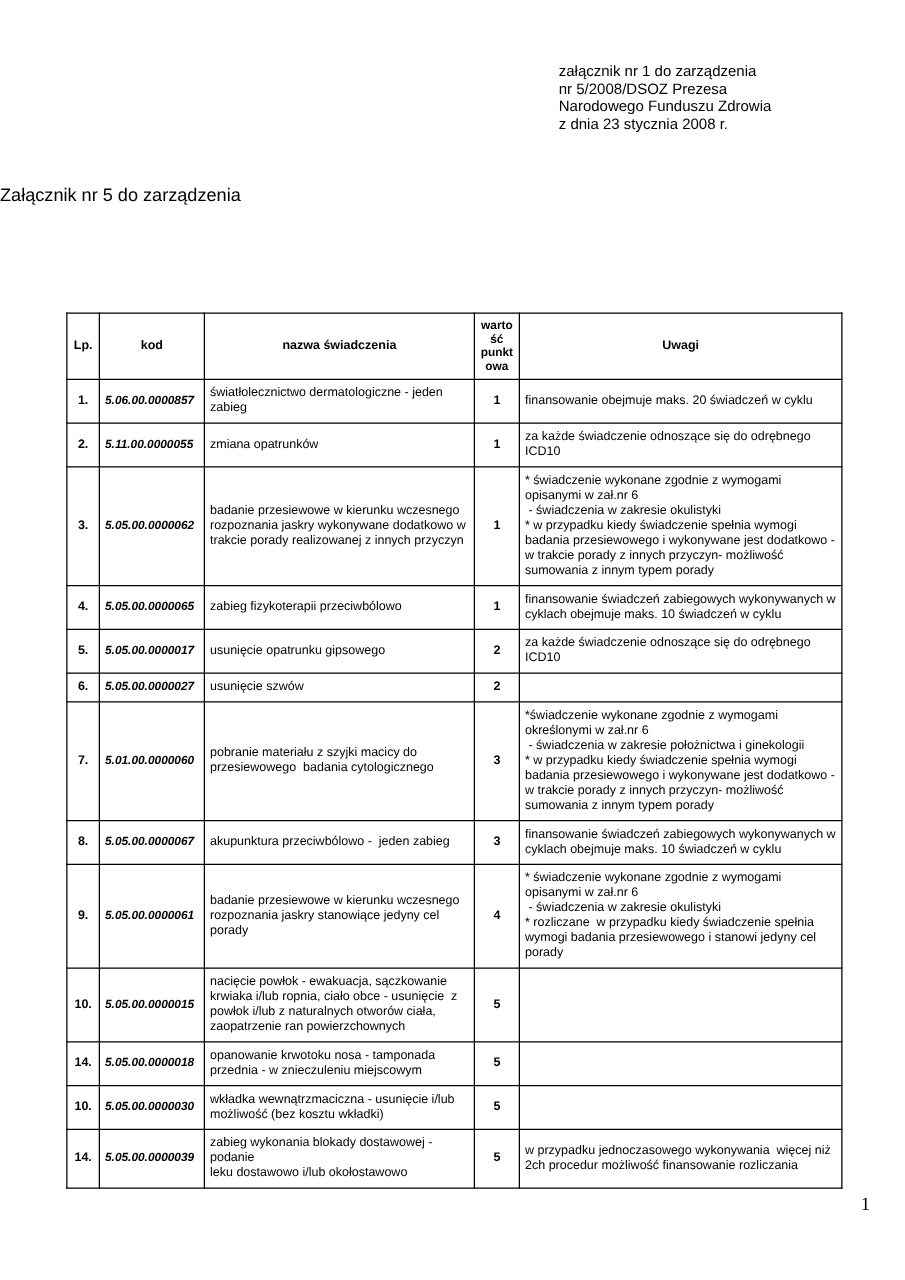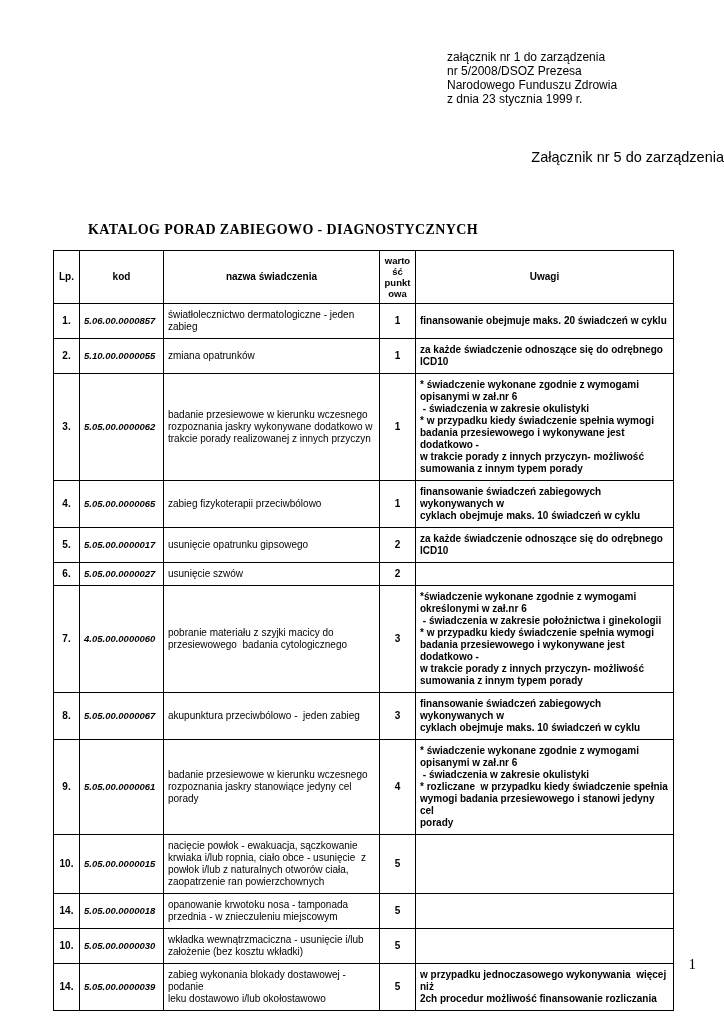--- a/index.html
+++ b/index.html
@@ -21,21 +21,21 @@
     left: 447px;
     top: 50px;
     font-size: 12px;
     line-height: 14px;
   }
   .main-title {
     position: absolute;
     left: 0;
     top: 149px;
     width: 724px;
-    text-align: right;
+    text-align: left;
     font-size: 14.5px;
   }
   .section-heading {
     position: absolute;
     left: 88px;
     top: 222px;
     font-family: "Liberation Serif", serif;
     font-weight: bold;
     font-size: 14px;
     letter-spacing: 0.4px;
@@ -63,44 +63,43 @@
   col.c-lp { width: 26px; }
   col.c-kod { width: 84px; }
   col.c-nazwa { width: 216px; }
   col.c-wart { width: 36px; }
   col.c-uwagi { width: 258px; }
   .th-wartosc { white-space: pre-line; font-size: 9.5px; line-height: 11px; }
   .cell-lp { text-align: center; font-weight: bold; }
   .cell-kod { font-weight: bold; white-space: nowrap; font-size: 9.5px; padding-left: 2px; padding-right: 1px; font-style: italic; }
   .cell-nazwa { white-space: pre-wrap; overflow-wrap: break-word; }
   .cell-wartosc { text-align: center; font-weight: bold; }
-  .cell-uwagi { white-space: pre-wrap; overflow-wrap: break-word; font-weight: bold; }
+  .cell-uwagi { white-space: pre-wrap; overflow-wrap: break-word; }
   .page-number {
     position: absolute;
     right: 28px;
     top: 956px;
     font-family: "Liberation Serif", serif;
     font-size: 15px;
   }
 </style>
 </head>
 <body>
 
 <div class="page">
 
   <div class="doc-ref">
     <div>załącznik nr 1 do zarządzenia</div>
     <div>nr 5/2008/DSOZ Prezesa</div>
     <div>Narodowego Funduszu Zdrowia</div>
-    <div>z dnia 23 stycznia 1999 r.</div>
+    <div>z dnia 23 stycznia 2008 r.</div>
   </div>
 
   <div class="main-title">Załącznik nr 5 do zarządzenia</div>
 
-  <div class="section-heading">KATALOG PORAD ZABIEGOWO - DIAGNOSTYCZNYCH</div>
 
   <table class="catalog">
     <colgroup>
       <col class="c-lp">
       <col class="c-kod">
       <col class="c-nazwa">
       <col class="c-wart">
       <col class="c-uwagi">
     </colgroup>
     <thead>
@@ -119,21 +118,21 @@
     <tr>
       <td class="cell-lp">1.</td>
       <td class="cell-kod">5.06.00.0000857</td>
       <td class="cell-nazwa">światłolecznictwo dermatologiczne - jeden zabieg</td>
       <td class="cell-wartosc">1</td>
       <td class="cell-uwagi">finansowanie obejmuje maks. 20 świadczeń w cyklu</td>
     </tr>
 
     <tr>
       <td class="cell-lp">2.</td>
-      <td class="cell-kod">5.10.00.0000055</td>
+      <td class="cell-kod">5.11.00.0000055</td>
       <td class="cell-nazwa">zmiana opatrunków</td>
       <td class="cell-wartosc">1</td>
       <td class="cell-uwagi">za każde świadczenie odnoszące się do odrębnego
 ICD10</td>
     </tr>
 
     <tr>
       <td class="cell-lp">3.</td>
       <td class="cell-kod">5.05.00.0000062</td>
       <td class="cell-nazwa">badanie przesiewowe w kierunku wczesnego
@@ -170,21 +169,21 @@
     <tr>
       <td class="cell-lp">6.</td>
       <td class="cell-kod">5.05.00.0000027</td>
       <td class="cell-nazwa">usunięcie szwów</td>
       <td class="cell-wartosc">2</td>
       <td class="cell-uwagi"></td>
     </tr>
 
     <tr>
       <td class="cell-lp">7.</td>
-      <td class="cell-kod">4.05.00.0000060</td>
+      <td class="cell-kod">5.01.00.0000060</td>
       <td class="cell-nazwa">pobranie materiału z szyjki macicy do
 przesiewowego  badania cytologicznego</td>
       <td class="cell-wartosc">3</td>
       <td class="cell-uwagi">*świadczenie wykonane zgodnie z wymogami
 określonymi w zał.nr 6
  - świadczenia w zakresie położnictwa i ginekologii
 * w przypadku kiedy świadczenie spełnia wymogi
 badania przesiewowego i wykonywane jest dodatkowo -
 w trakcie porady z innych przyczyn- możliwość
 sumowania z innym typem porady</td>
@@ -231,21 +230,21 @@
 przednia - w znieczuleniu miejscowym</td>
       <td class="cell-wartosc">5</td>
       <td class="cell-uwagi"></td>
     </tr>
 
 
     <tr>
       <td class="cell-lp">10.</td>
       <td class="cell-kod">5.05.00.0000030</td>
       <td class="cell-nazwa">wkładka wewnątrzmaciczna - usunięcie i/lub
-założenie (bez kosztu wkładki)</td>
+możliwość (bez kosztu wkładki)</td>
       <td class="cell-wartosc">5</td>
       <td class="cell-uwagi"></td>
     </tr>
 
     <tr>
       <td class="cell-lp">14.</td>
       <td class="cell-kod">5.05.00.0000039</td>
       <td class="cell-nazwa">zabieg wykonania blokady dostawowej - podanie
 leku dostawowo i/lub okołostawowo</td>
       <td class="cell-wartosc">5</td>

